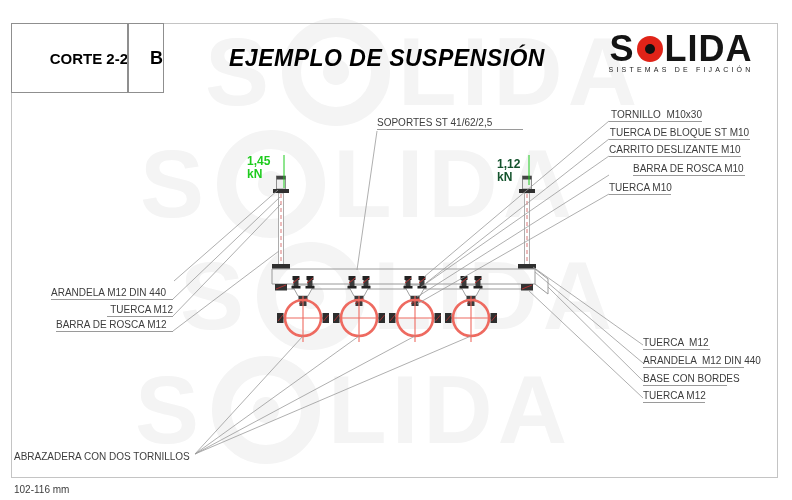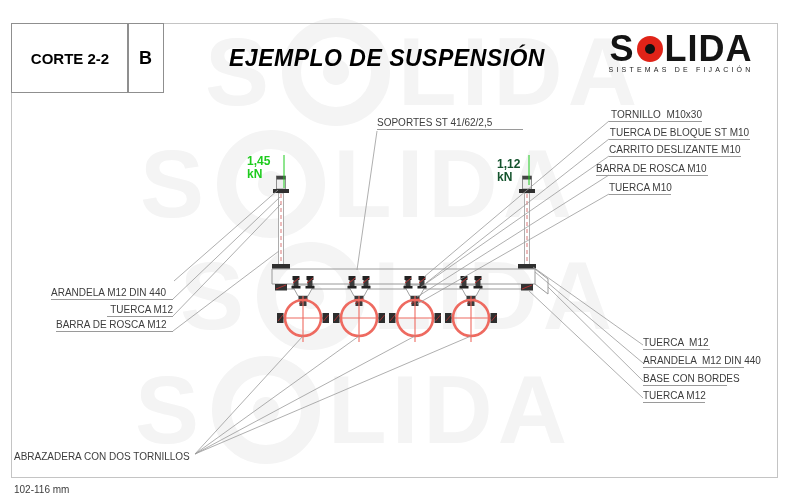--- a/index.html
+++ b/index.html
@@ -10,21 +10,21 @@
       font-weight:900;font-size:96px;letter-spacing:5px;line-height:100px;
       user-select:none;white-space:nowrap;z-index:0;}
   .wm-ring{width:70px;height:70px;border:19px solid #f4f4f4;border-radius:50%;
            position:relative;margin:0 8px;flex:none;}
   .wm-ring::after{content:"";position:absolute;width:26px;height:26px;background:#f4f4f4;
            border-radius:50%;left:50%;top:50%;transform:translate(-50%,-50%);}
   
   .frame{position:absolute;left:11px;top:23px;width:765px;height:453px;
          border:1px solid #c4c4c4;z-index:1;}
   .titlebox{position:absolute;border:1px solid #8f8f8f;display:flex;
-            align-items:center;justify-content:center;background:transparent;z-index:3;}
+            align-items:center;justify-content:flex-end;background:transparent;z-index:3;}
   #corte-box{left:11px;top:23px;width:116px;height:68px;font-size:15px;font-weight:bold;color:#000;}
   #rev-box{left:127px;top:23px;width:35px;height:68px;font-size:18px;font-weight:bold;color:#000;}
   #title{position:absolute;left:206px;top:45px;width:362px;text-align:center;
          font-size:23px;font-weight:800;letter-spacing:.5px;color:#000;z-index:3;font-style:italic;}
   
   #logo{position:absolute;left:596px;top:34px;width:170px;z-index:3;}
   .logo-row{display:flex;align-items:center;justify-content:center;}
   .logo-txt{font-size:36px;font-weight:900;letter-spacing:1px;color:#141414;line-height:30px;}
   .logo-disc{width:26px;height:26px;border-radius:50%;margin:0 2px;position:relative;flex:none;}
   .logo-disc::after{content:"";position:absolute;width:10px;height:10px;background:#111;
@@ -195,21 +195,21 @@
 
   <div class="lbl ul" style="left:377px;top:117px;width:146px;">SOPORTES ST 41/62/2,5</div>
 
   <div class="lbl ul" style="left:51px;top:287px;width:122px;">ARANDELA M12 DIN 440</div>
   <div class="lbl ul" style="left:107px;top:304px;width:66px;text-align:right;">TUERCA M12</div>
   <div class="lbl ul" style="left:56px;top:319px;width:117px;">BARRA DE ROSCA M12</div>
 
   <div class="lbl ul" style="left:609px;top:109px;width:93px;text-align:right;">TORNILLO  M10x30</div>
   <div class="lbl ul" style="left:609px;top:127px;width:141px;text-align:center;">TUERCA DE BLOQUE ST M10</div>
   <div class="lbl ul" style="left:609px;top:144px;width:132px;">CARRITO DESLIZANTE M10</div>
-  <div class="lbl ul" style="left:596px;top:163px;width:112px;">BARRA DE ROSCA M10</div>
+  <div class="lbl ul" style="left:633px;top:163px;width:112px;">BARRA DE ROSCA M10</div>
   <div class="lbl ul" style="left:609px;top:182px;width:62px;">TUERCA M10</div>
 
   <div class="lbl ul" style="left:643px;top:337px;width:67px;">TUERCA  M12</div>
   <div class="lbl ul" style="left:643px;top:355px;width:101px;">ARANDELA  M12 DIN 440</div>
   <div class="lbl ul" style="left:643px;top:373px;width:84px;">BASE CON BORDES</div>
   <div class="lbl ul" style="left:643px;top:390px;width:62px;">TUERCA M12</div>
 
   <div class="lbl ul" style="left:14px;top:429px;width:181px;">
     <div>ABRAZADERA CON DOS TORNILLOS</div>
     <div>102-116 mm</div>

